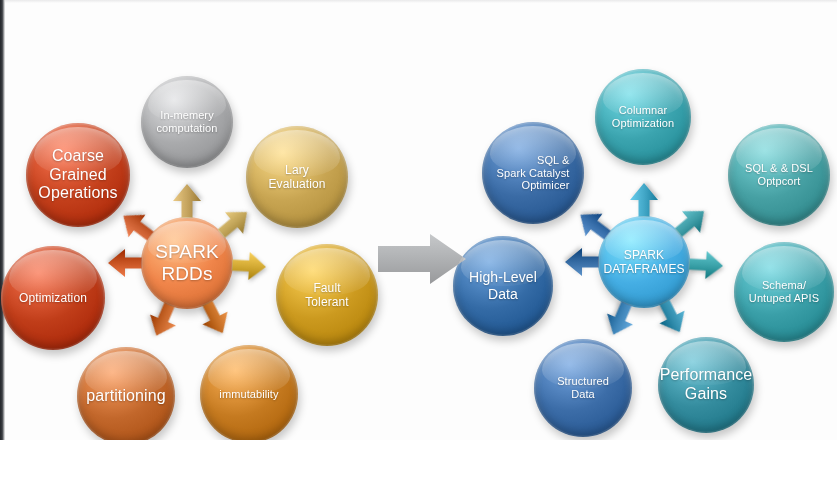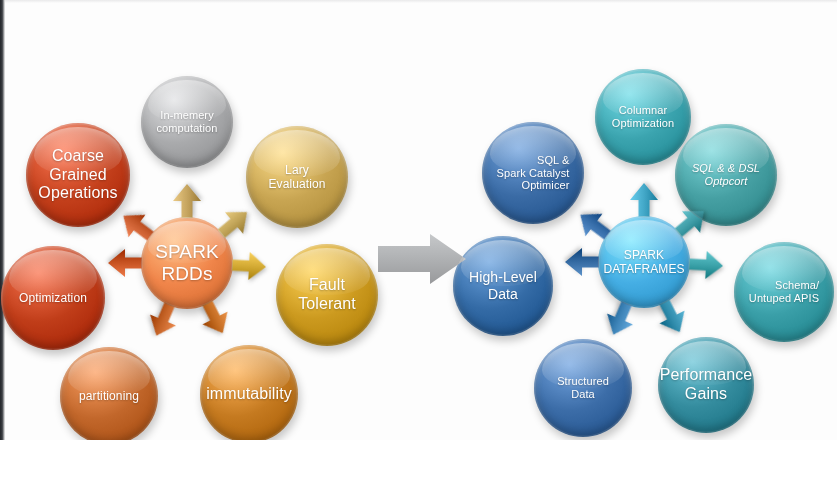--- a/index.html
+++ b/index.html
@@ -185,27 +185,27 @@
       </div>
       <div class="node" style="left: 26px; top: 123px; width: 104px; height: 104px; font-size: 16px; background: radial-gradient(circle at 36% 26%, rgb(254, 122, 86) 0%, rgb(196, 64, 28) 48%, rgb(162, 30, 0) 100%); box-shadow: rgba(0, 0, 0, 0.22) 2px 5px 9px;">
         <span class="label">Coarse<br>Grained<br>Operations</span>
       </div>
       <div class="node" style="left: 246px; top: 126px; width: 102px; height: 102px; font-size: 12px; background: radial-gradient(circle at 36% 26%, rgb(255, 223, 140) 0%, rgb(200, 165, 82) 48%, rgb(166, 131, 48) 100%); box-shadow: rgba(0, 0, 0, 0.22) 2px 5px 9px;">
         <span class="label">Lary<br>Evaluation</span>
       </div>
       <div class="node" style="left: 1px; top: 246px; width: 104px; height: 104px; font-size: 12px; background: radial-gradient(circle at 36% 26%, rgb(250, 119, 83) 0%, rgb(192, 61, 25) 48%, rgb(158, 27, 0) 100%); box-shadow: rgba(0, 0, 0, 0.22) 2px 5px 9px;">
         <span class="label">Optimization</span>
       </div>
-      <div class="node" style="left: 276px; top: 244px; width: 102px; height: 102px; font-size: 16px; background: radial-gradient(circle at 36% 26%, rgb(255, 212, 89) 0%, rgb(204, 154, 31) 48%, rgb(170, 120, 0) 100%); box-shadow: rgba(0, 0, 0, 0.22) 2px 5px 9px;">
+      <div class="node" style="left: 276px; top: 244px; width: 102px; height: 102px; font-size: 12px; background: radial-gradient(circle at 36% 26%, rgb(255, 212, 89) 0%, rgb(204, 154, 31) 48%, rgb(170, 120, 0) 100%); box-shadow: rgba(0, 0, 0, 0.22) 2px 5px 9px;">
         <span class="label">Fault<br>Tolerant</span>
       </div>
-      <div class="node" style="left: 60px; top: 347px; width: 98px; height: 98px; font-size: 12px; background: radial-gradient(circle at 36% 26%, rgb(252, 161, 101) 0%, rgb(194, 103, 43) 48%, rgb(160, 69, 9) 100%); box-shadow: rgba(0, 0, 0, 0.22) 2px 5px 9px;">
+      <div class="node" style="left: 77px; top: 347px; width: 98px; height: 98px; font-size: 16px; background: radial-gradient(circle at 36% 26%, rgb(252, 161, 101) 0%, rgb(194, 103, 43) 48%, rgb(160, 69, 9) 100%); box-shadow: rgba(0, 0, 0, 0.22) 2px 5px 9px;">
         <span class="label">partitioning</span>
       </div>
-      <div class="node" style="left: 200px; top: 345px; width: 98px; height: 98px; font-size: 16px; background: radial-gradient(circle at 36% 26%, rgb(255, 180, 90) 0%, rgb(197, 122, 32) 48%, rgb(163, 88, 0) 100%); box-shadow: rgba(0, 0, 0, 0.22) 2px 5px 9px;">
+      <div class="node" style="left: 200px; top: 345px; width: 98px; height: 98px; font-size: 11px; background: radial-gradient(circle at 36% 26%, rgb(255, 180, 90) 0%, rgb(197, 122, 32) 48%, rgb(163, 88, 0) 100%); box-shadow: rgba(0, 0, 0, 0.22) 2px 5px 9px;">
         <span class="label">immutability</span>
       </div>
       <div class="node" style="left: 141px; top: 217px; width: 92px; height: 92px; font-size: 19px; background: radial-gradient(circle at 36% 26%, rgb(255, 191, 132) 0%, rgb(240, 133, 74) 48%, rgb(206, 99, 40) 100%); box-shadow: rgba(0, 0, 0, 0.22) 2px 5px 9px;">
         <span class="label">SPARK<br>RDDs</span>
       </div>
     </div>
 
   <div id="big-arrow" style="left:378px; top:234px;">
     <svg width="88" height="50" viewBox="0 0 88 50" aria-hidden="true">
       <defs>
@@ -305,27 +305,27 @@
         </svg>
       </div>
     </div>
   <div id="right-nodes">
       <div class="node" style="left: 595px; top: 69px; width: 96px; height: 96px; font-size: 11px; background: radial-gradient(circle at 36% 26%, rgb(117, 222, 233) 0%, rgb(59, 164, 175) 48%, rgb(25, 130, 141) 100%); box-shadow: rgba(0, 0, 0, 0.22) 2px 5px 9px; align-items: center;">
         <span class="label">Columnar<br>Optimization</span>
       </div>
       <div class="node" style="left: 482px; top: 122px; width: 102px; height: 102px; font-size: 11px; background: radial-gradient(circle at 36% 26%, rgb(116, 165, 223) 0%, rgb(58, 107, 165) 48%, rgb(24, 73, 131) 100%); box-shadow: rgba(0, 0, 0, 0.22) 2px 5px 9px; text-align: right;">
         <span class="label">SQL &amp;<br>Spark Catalyst<br>Optimicer</span>
       </div>
-      <div class="node" style="left: 675px; top: 124px; width: 102px; height: 102px; font-size: 11px; background: radial-gradient(circle at 36% 26%, rgb(128, 218, 221) 0%, rgb(70, 160, 163) 48%, rgb(36, 126, 129) 100%); box-shadow: rgba(0, 0, 0, 0.22) 2px 5px 9px; font-style: italic;">
+      <div class="node" style="left: 728px; top: 124px; width: 102px; height: 102px; font-size: 11px; background: radial-gradient(circle at 36% 26%, rgb(128, 218, 221) 0%, rgb(70, 160, 163) 48%, rgb(36, 126, 129) 100%); box-shadow: rgba(0, 0, 0, 0.22) 2px 5px 9px;">
         <span class="label">SQL &amp; &amp; DSL<br>Optpcort</span>
       </div>
       <div class="node" style="left: 453px; top: 236px; width: 100px; height: 100px; font-size: 14px; background: radial-gradient(circle at 36% 26%, rgb(110, 165, 224) 0%, rgb(52, 107, 166) 48%, rgb(18, 73, 132) 100%); box-shadow: rgba(0, 0, 0, 0.22) 2px 5px 9px;">
         <span class="label">High-Level<br>Data</span>
       </div>
-      <div class="node" style="left: 734px; top: 242px; width: 100px; height: 100px; font-size: 11px; background: radial-gradient(circle at 36% 26%, rgb(116, 217, 226) 0%, rgb(58, 159, 168) 48%, rgb(24, 125, 134) 100%); box-shadow: rgba(0, 0, 0, 0.22) 2px 5px 9px; text-align: right;">
+      <div class="node" style="left: 734px; top: 242px; width: 100px; height: 100px; font-size: 11px; background: radial-gradient(circle at 36% 26%, rgb(116, 217, 226) 0%, rgb(58, 159, 168) 48%, rgb(24, 125, 134) 100%); box-shadow: rgba(0, 0, 0, 0.22) 2px 5px 9px;">
         <span class="label">Schema/<br>Untuped APIS</span>
       </div>
       <div class="node" style="left: 534px; top: 339px; width: 98px; height: 98px; font-size: 11px; background: radial-gradient(circle at 36% 26%, rgb(118, 167, 226) 0%, rgb(60, 109, 168) 48%, rgb(26, 75, 134) 100%); box-shadow: rgba(0, 0, 0, 0.22) 2px 5px 9px;">
         <span class="label">Structured<br>Data</span>
       </div>
       <div class="node" style="left: 658px; top: 337px; width: 96px; height: 96px; font-size: 16px; background: radial-gradient(circle at 36% 26%, rgb(110, 198, 216) 0%, rgb(52, 140, 158) 48%, rgb(18, 106, 124) 100%); box-shadow: rgba(0, 0, 0, 0.22) 2px 5px 9px;">
         <span class="label">Performance<br>Gains</span>
       </div>
       <div class="node" style="left: 598px; top: 216px; width: 92px; height: 92px; font-size: 12px; background: radial-gradient(circle at 36% 26%, rgb(127, 232, 255) 0%, rgb(69, 174, 228) 48%, rgb(35, 140, 194) 100%); box-shadow: rgba(0, 0, 0, 0.22) 2px 5px 9px;">
         <span class="label">SPARK<br>DATAFRAMES</span>

